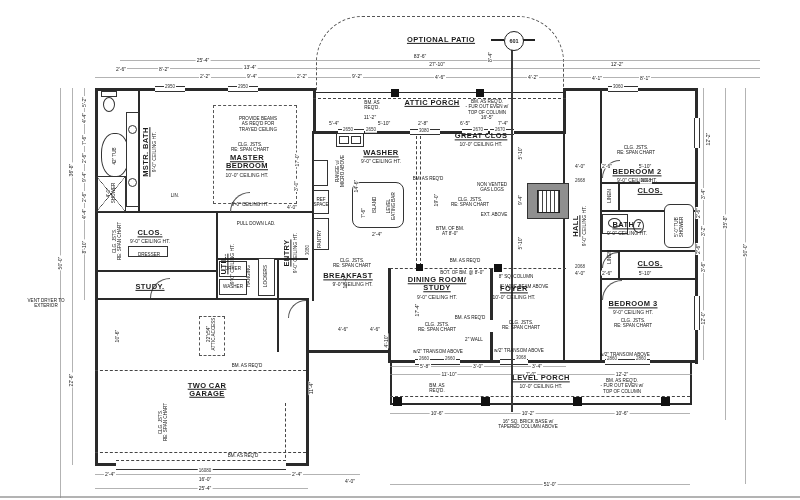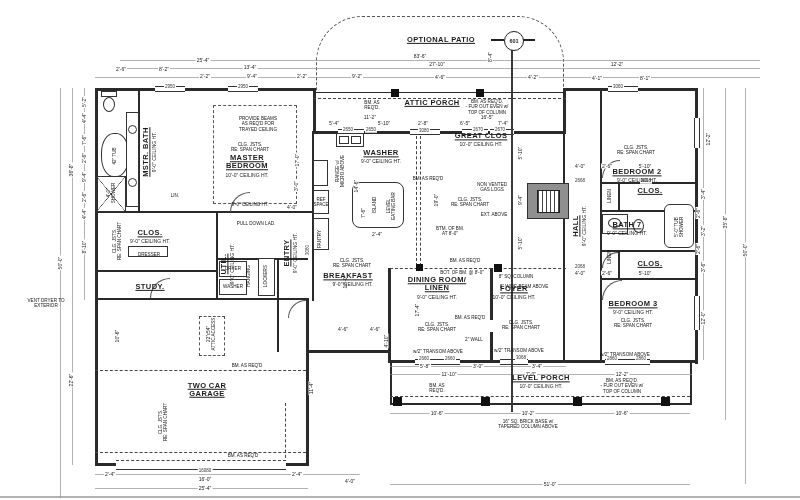--- a/index.html
+++ b/index.html
@@ -179,21 +179,21 @@
     <div class="room" style="left: 207px; top: 390px;"><span class="nm">TWO CAR
 GARAGE</span></div>
     <div class="room" style="left: 348px; top: 280px; text-align: right;"><span class="nm">BREAKFAST</span><span class="cl">9'-0" CEILING HT.</span></div>
     <div class="room v" style="left: 291px; top: 253px;"><span class="nm">ENTRY</span><span class="cl">9'-0" CEILING HT.</span></div>
     <div class="room v" style="left: 228px; top: 264px;"><span class="nm">UTIL.</span><span class="cl">9'-0" CEILING HT.</span></div>
     <div class="room" style="left: 381px; top: 157px;"><span class="nm">WASHER</span><span class="cl">9'-0" CEILING HT.</span></div>
     <div class="room" style="left: 432px; top: 103px;"><span class="nm">ATTIC PORCH</span></div>
     <div class="room" style="left: 441px; top: 40px;"><span class="nm">OPTIONAL PATIO</span></div>
     <div class="room" style="left: 481px; top: 140px;"><span class="nm">GREAT CLOS</span><span class="cl">10'-0" CEILING HT.</span></div>
     <div class="room" style="left: 437px; top: 288px;"><span class="nm">DINING ROOM/
-LINEN</span><span class="cl">9'-0" CEILING HT.</span></div>
+STUDY</span><span class="cl">9'-0" CEILING HT.</span></div>
     <div class="room" style="left: 514px; top: 293px;"><span class="nm">FOYER</span><span class="cl">10'-0" CEILING HT.</span></div>
     <div class="room" style="left: 541px; top: 382px;"><span class="nm">LEVEL PORCH</span><span class="cl">10'-0" CEILING HT.</span></div>
     <div class="room v" style="left: 580px; top: 226px;"><span class="nm">HALL</span><span class="cl">9'-0" CEILING HT.</span></div>
     <div class="room" style="left: 637px; top: 128px; margin-top: 48px;"><span class="nm">BEDROOM 2</span><span class="cl">9'-0" CEILING HT.</span></div>
     <div class="room" style="left: 650px; top: 191px;"><span class="nm">CLOS.</span></div>
     <div class="room" style="left: 627px; top: 229px;"><span class="nm">BATH 7</span><span class="cl">9'-0" CEILING HT.</span></div>
     <div class="room" style="left: 650px; top: 264px;"><span class="nm">CLOS.</span></div>
     <div class="room" style="left: 633px; top: 308px;"><span class="nm">BEDROOM 3</span><span class="cl">9'-0" CEILING HT.</span></div>
     <div class="flab" style="left: 149px; top: 255px;">DRESSER</div>
     <div class="flab" style="left: 233px; top: 269px;">DRYER</div>

